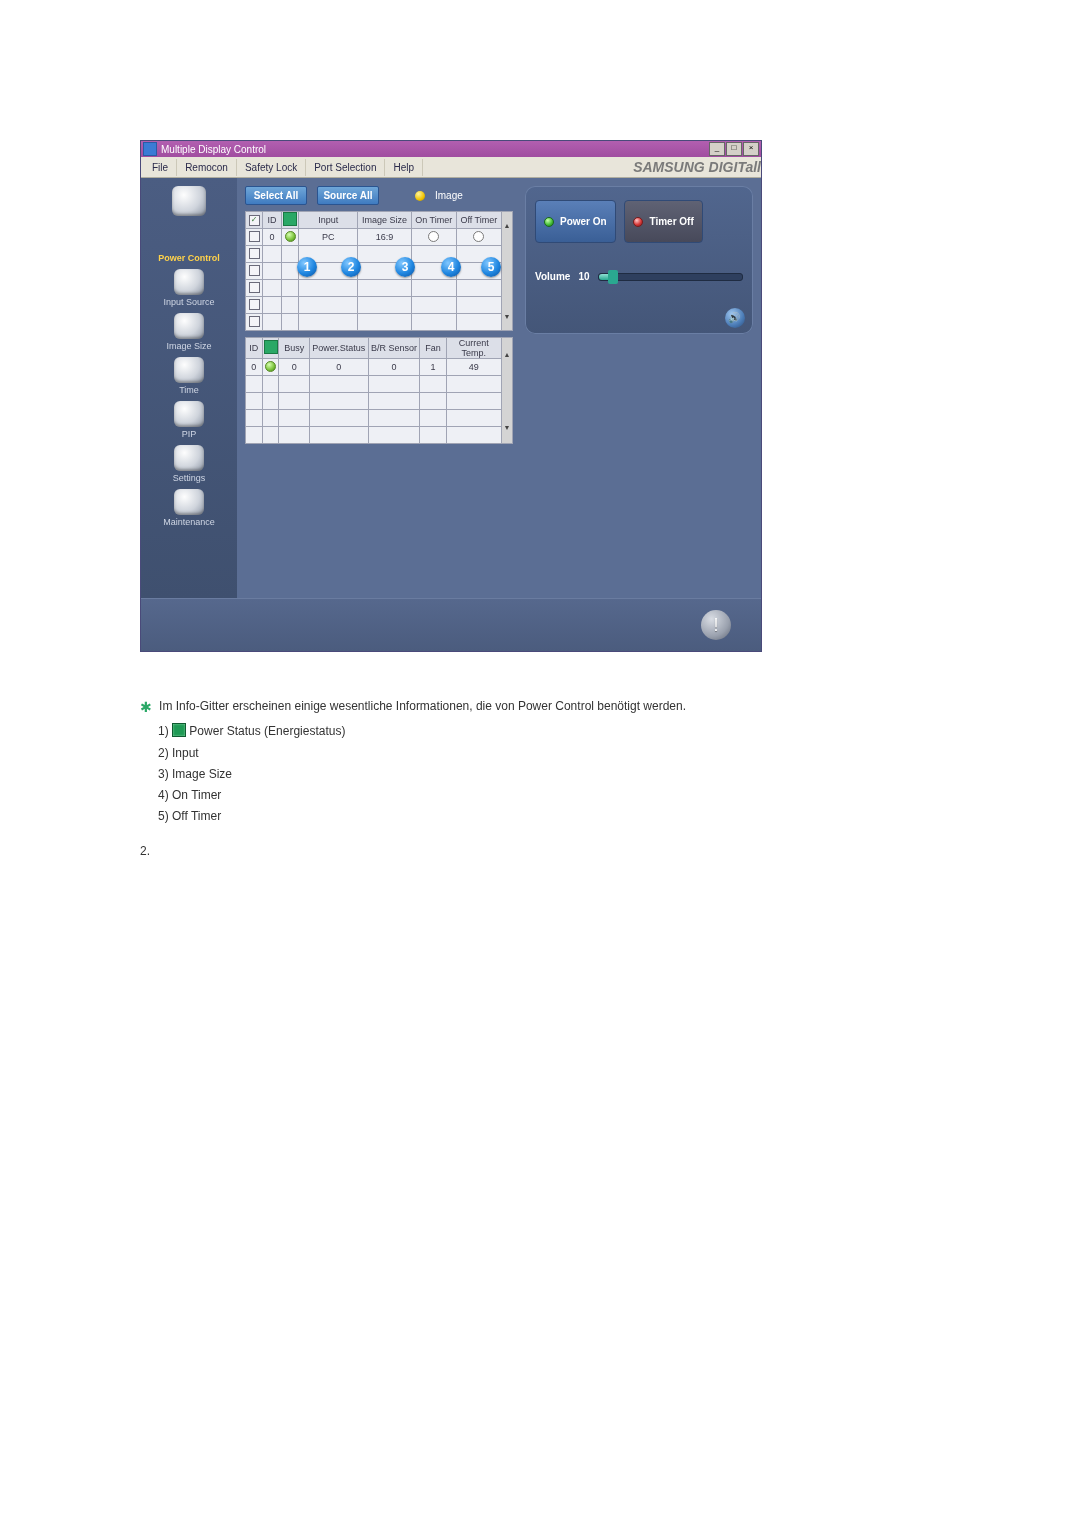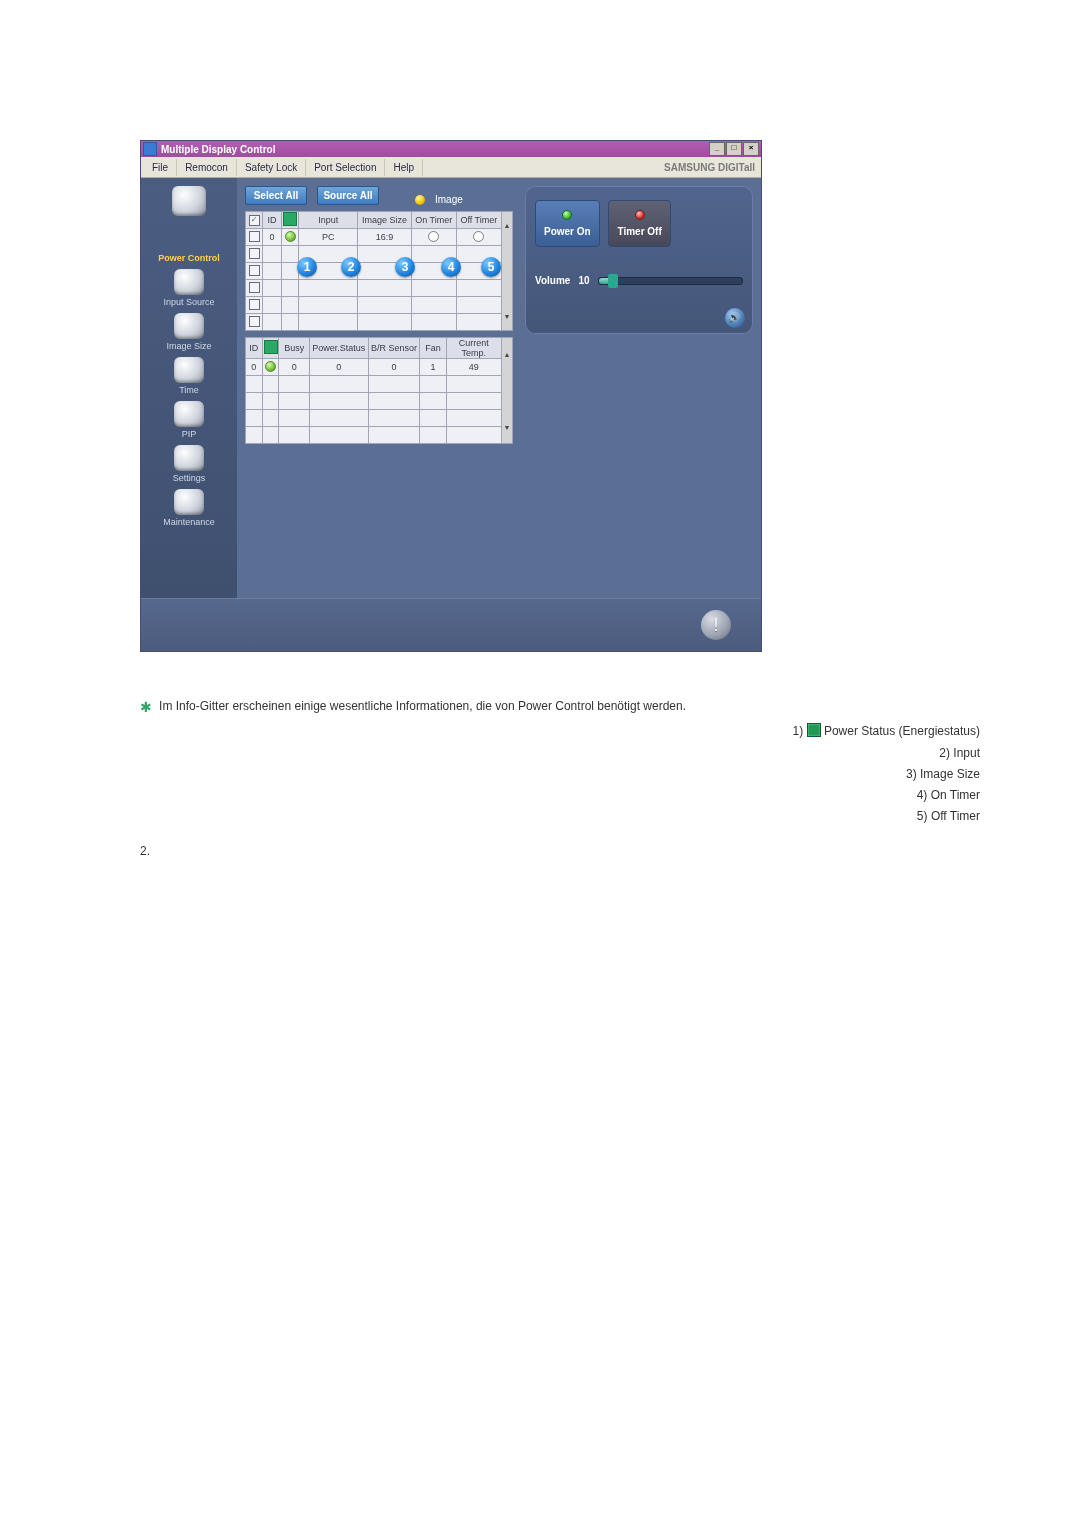--- a/index.html
+++ b/index.html
@@ -28,21 +28,20 @@
     box-shadow: 0 0 0 1px #888 inset;
   }
   .titlebar {
     height: 16px;
     background: linear-gradient(#b25fb0,#a04da0);
     display: flex;
     align-items: center;
     color: #fff;
     font-size: 10px;
     padding: 0 2px;
-    font-weight: bold;
   }
   .titlebar .tb-icon {
     width: 12px; height: 12px;
     background: #3a7bd5;
     margin-right: 4px;
     border: 1px solid #2a5ba5;
   }
   .titlebar .win-controls {
     margin-left: auto;
     display: flex;
@@ -68,22 +67,22 @@
     padding-left: 3px;
     border-bottom: 1px solid #b0aea0;
   }
   .menu-item {
     padding: 3px 8px;
     border-right: 1px solid #ccc8b8;
     cursor: pointer;
   }
   .brand {
     margin-left: auto;
-    padding-right: 6px;
-    font-size: 10px;
+    font-style: italic;
+    font-size: 14px;
     color: #7a7a7a;
     font-weight: bold;
   }
 
   .app-body {
     display: flex;
     background: #556a90;
     min-height: 420px;
   }
 
@@ -121,21 +120,21 @@
     flex: 1;
     background: #5b6e94;
     padding: 8px;
     display: flex;
     gap: 10px;
   }
   .left-col { flex: 1; }
 
   .toolbar {
     display: flex;
-    align-items: flex-end;
+    align-items: center;
     gap: 10px;
     margin-bottom: 6px;
     font-size: 10px;
   }
   .tbtn {
     background: linear-gradient(#6fa6d8,#3f7bc0);
     color: #fff;
     font-weight: bold;
     height: 17px;
     width: 60px;
@@ -235,27 +234,26 @@
     position: relative;
     box-shadow: inset 0 0 0 1px #6a7ea4;
     height: 110px;
   }
   .pbtn {
     display: inline-flex;
     align-items: center;
     gap: 6px;
     border: 1px solid #304a76;
     border-radius: 4px;
-    padding: 9px 8px;
+    padding: 15px 8px;
     color: #fff;
     font-size: 10px;
     font-weight: bold;
     cursor: pointer;
     margin-right: 6px;
-    flex-direction: column;
   }
   .pbtn.on  { background: linear-gradient(#5a7fb8,#3a5f96); }
   .pbtn.off { background: linear-gradient(#5f6274,#47495a); }
   .led {
     width: 8px; height: 8px; border-radius: 50%;
     display:inline-block;
   }
   .led.green { background: radial-gradient(circle at 35% 30%,#c7ffae,#49c23a 55%,#1a6a1a); border:1px solid #1a6a1a; }
   .led.red   { background: radial-gradient(circle at 35% 30%,#ffc5c5,#d83a3a 55%,#7a1a1a); border:1px solid #7a1a1a; }
   .vol-row {
@@ -314,21 +312,21 @@
     margin-top: 42px;
     font-size: 12px;
     color: #333;
     line-height: 1.6;
     max-width: 840px;
   }
   .star {
     display:inline-block; color:#2aa866; font-size:14px;
     position: relative; top: 2px; margin-right: 4px;
   }
-  .expl-list { padding-left: 18px; margin: 6px 0 16px; text-align: right; }
+  .expl-list { padding-left: 18px; margin: 6px 0 16px; }
   .expl-list > div { margin: 2px 0; }
   .pwr-swatch {
     width: 12px; height: 12px;
     background: #1f9a55;
     border: 1px solid #0f5a30;
     display:inline-block; vertical-align: -2px;
     box-shadow: inset 0 0 2px #9fe4b8;
   }
 </style>
 </head>

